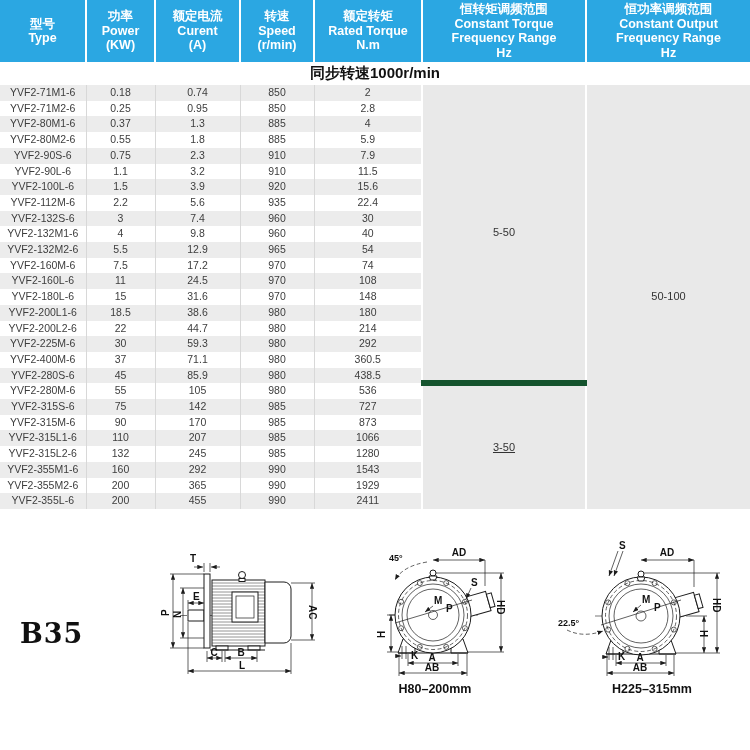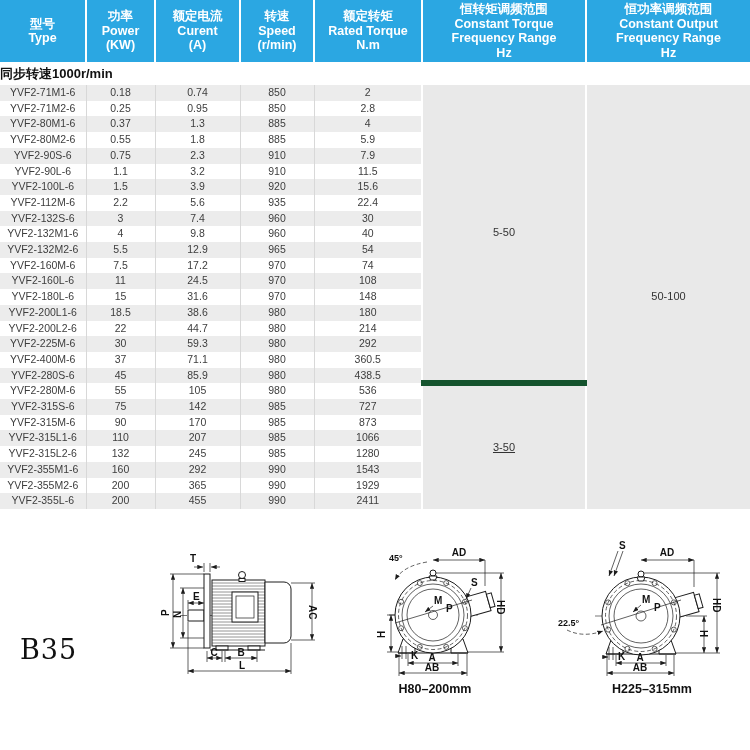--- a/index.html
+++ b/index.html
@@ -2,30 +2,30 @@
 <html><head>
 <meta charset="utf-8">
 <style>
   html,body{margin:0;padding:0;background:#fff;}
   .page{position:relative;width:750px;height:750px;background:#fff;overflow:hidden;
         font-family:"Liberation Sans",sans-serif;}
   table.spec{border-collapse:collapse;table-layout:fixed;width:750px;position:absolute;top:0;left:0;}
   table.spec th{background:#2ba7e2;color:#fff;font-weight:bold;font-size:12.5px;line-height:14.5px;
         padding:0;vertical-align:middle;border-left:2px solid #fff;height:62px;text-align:center;}
   table.spec th:first-child{border-left:none;}
-  tr.subrow td{height:23px;background:#fff;font-weight:bold;font-size:13px;color:#111;
-        padding:0;}
+  tr.subrow td{height:23px;background:#fff;font-weight:bold;font-size:15px;color:#111;
+        text-align:center;padding:0;}
   tbody.rows td{height:15.7px;padding:0;text-align:center;font-size:10.5px;color:#3d3d3d;
         line-height:15.7px;white-space:nowrap;overflow:hidden;}
   tbody.rows td.c1,tbody.rows td.c2,tbody.rows td.c3,tbody.rows td.c4{border-left:1px solid #d8d8d8;}
   tbody.rows tr:nth-child(odd) td.dc{background:#ececec;}
   tbody.rows tr:nth-child(even) td.dc{background:#ffffff;}
   tbody.rows td.merged{background:#e9e9e9;border-left:2px solid #fff;font-size:11px;color:#333;}
   tbody.rows td.merged.second{border-top:6px solid #14532d;text-decoration:underline;}
-  .b35{position:absolute;left:20px;top:634px;font-family:"DejaVu Serif",serif;font-weight:normal;
+  .b35{position:absolute;left:20px;top:618px;font-family:"DejaVu Serif",serif;font-weight:bold;
         font-size:27px;color:#101010;letter-spacing:1px;}
   .drawing{position:absolute;}
   .drawing svg{display:block;}
   .drawing text{font-family:"Liberation Sans",sans-serif;font-weight:bold;font-size:10px;fill:#111;}
   .drawing text.small{font-size:9px;}
   .drawing text.cap{font-size:12.5px;}
   .ln{stroke:#1c1c1c;stroke-width:1;fill:none;}
   .fin{stroke:#3a3a3a;stroke-width:.55;fill:none;}
   .wfill{fill:#fff;stroke:#1c1c1c;stroke-width:1;}
   .thin{stroke:#1c1c1c;stroke-width:.7;fill:none;}

